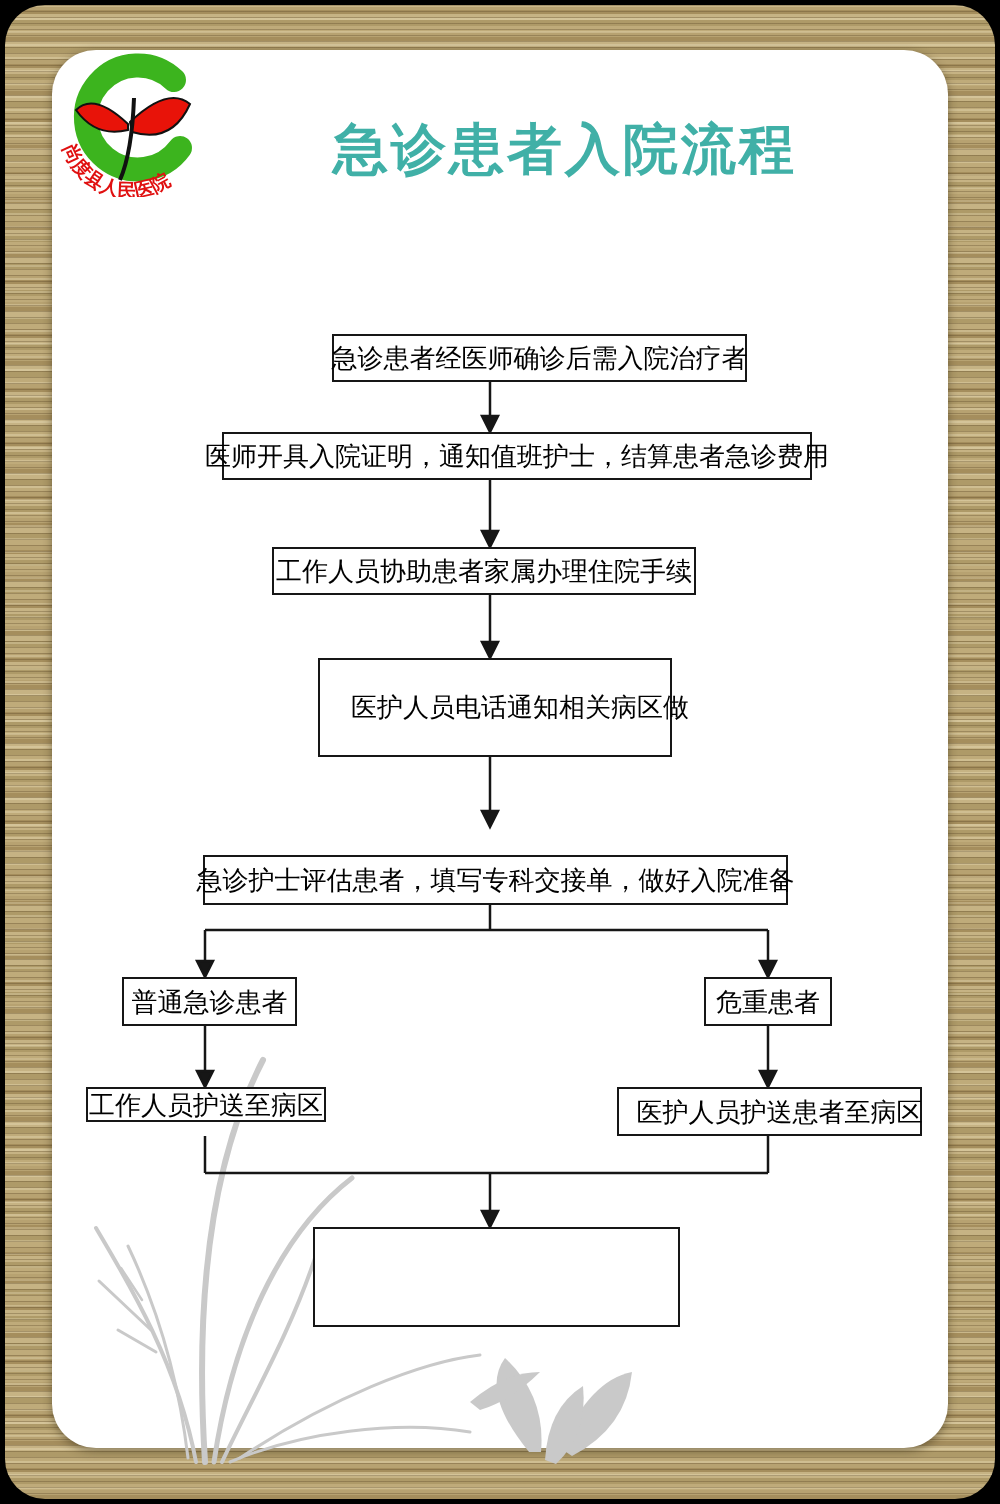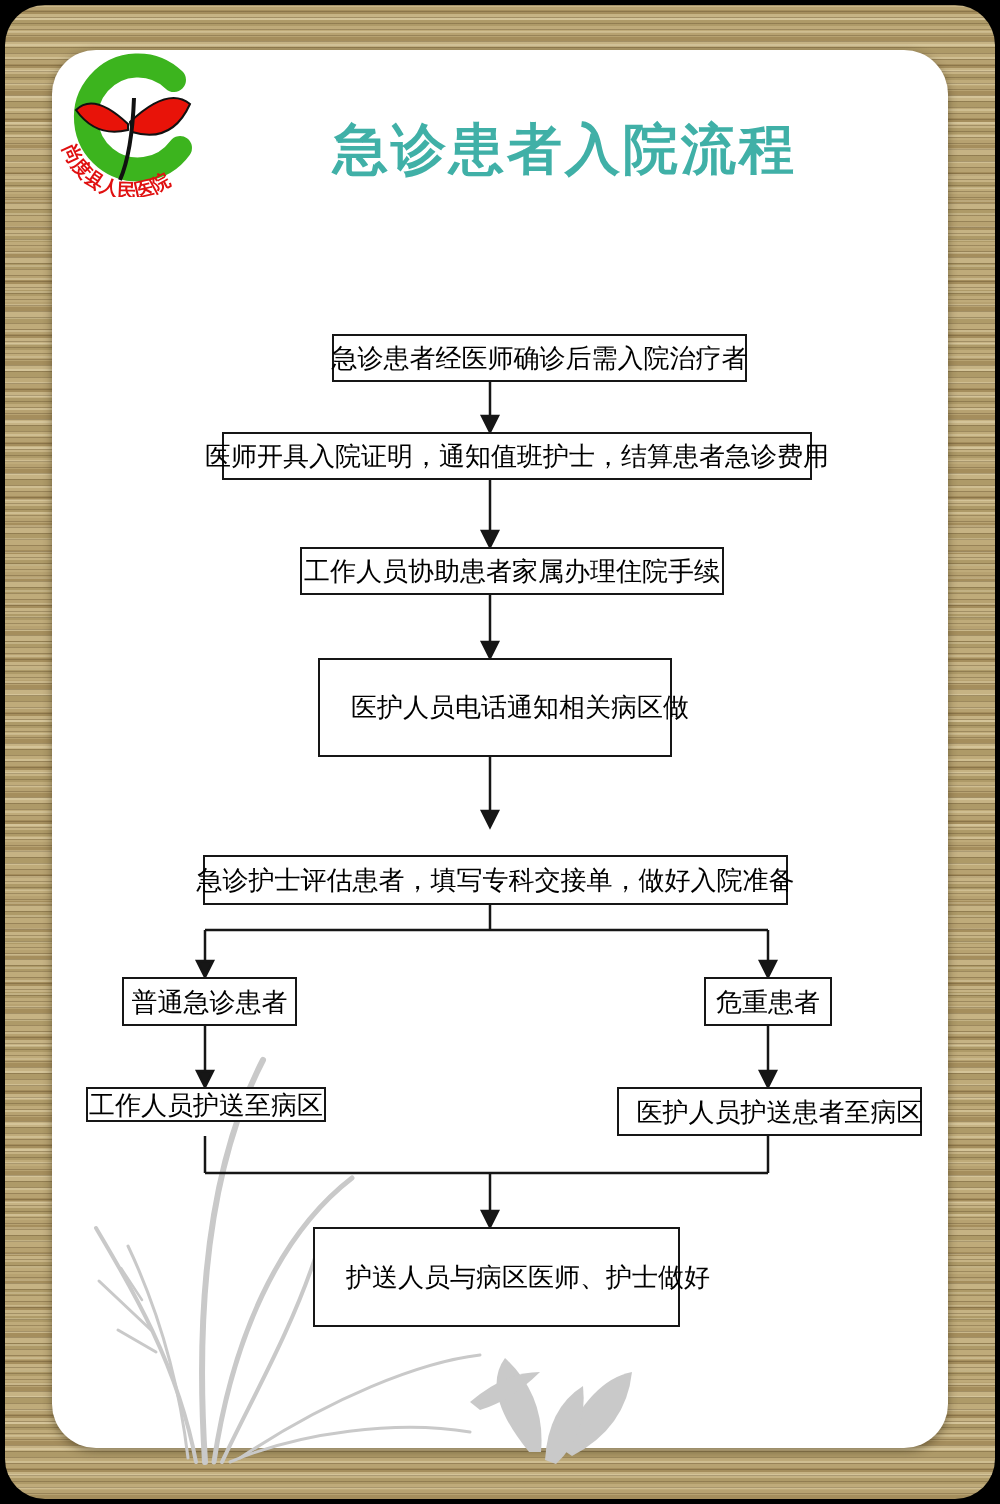--- a/index.html
+++ b/index.html
@@ -38,21 +38,21 @@
     border:2px solid #161616;background:#fff;
     color:#000;font-size:26px;font-weight:500;line-height:1.0;
     display:flex;align-items:center;justify-content:center;
     white-space:nowrap;
   }
   .node.multi{flex-direction:column;align-items:flex-start;justify-content:center;
     padding-left:31px;line-height:1.85;}
   
   .n1 {left:308px; top:334px;  width:415px; height:48px;margin-left:24px;}
   .n2 {left:222px; top:432px;  width:590px; height:48px;}
-  .n3 {left:300px; top:547px;  width:424px; height:48px;text-align:right;}
+  .n3 {left:272px; top:547px;  width:424px; height:48px;text-align:right;}
   .n4 {left:318px; top:658px;  width:354px; height:99px;}
   .n5 {left:203px; top:855px;  width:585px; height:50px;}
   .n6 {left:122px; top:977px;  width:175px; height:49px;}
   .n7 {left:704px; top:977px;  width:128px; height:49px;}
   .n8 {left:86px;  top:1087px; width:240px; height:35px;}
   .n9 {left:617px; top:1087px; width:305px; height:49px;padding-left:20px;}
   .n10{left:313px; top:1227px; width:367px; height:100px;}
 </style>
 </head>
 <body>
@@ -131,14 +131,13 @@
 <div class="node n3">工作人员协助患者家属办理住院手续</div>
 <div class="node n4 multi">
   <div>医护人员电话通知相关病区做</div>
 </div>
 <div class="node n5">急诊护士评估患者，填写专科交接单，做好入院准备</div>
 <div class="node n6">普通急诊患者</div>
 <div class="node n7">危重患者</div>
 <div class="node n8">工作人员护送至病区</div>
 <div class="node n9">医护人员护送患者至病区</div>
 <div class="node n10 multi">
-  <div>护送人员与病区医师、护士做好</div>
 </div>
 
 </body></html>

